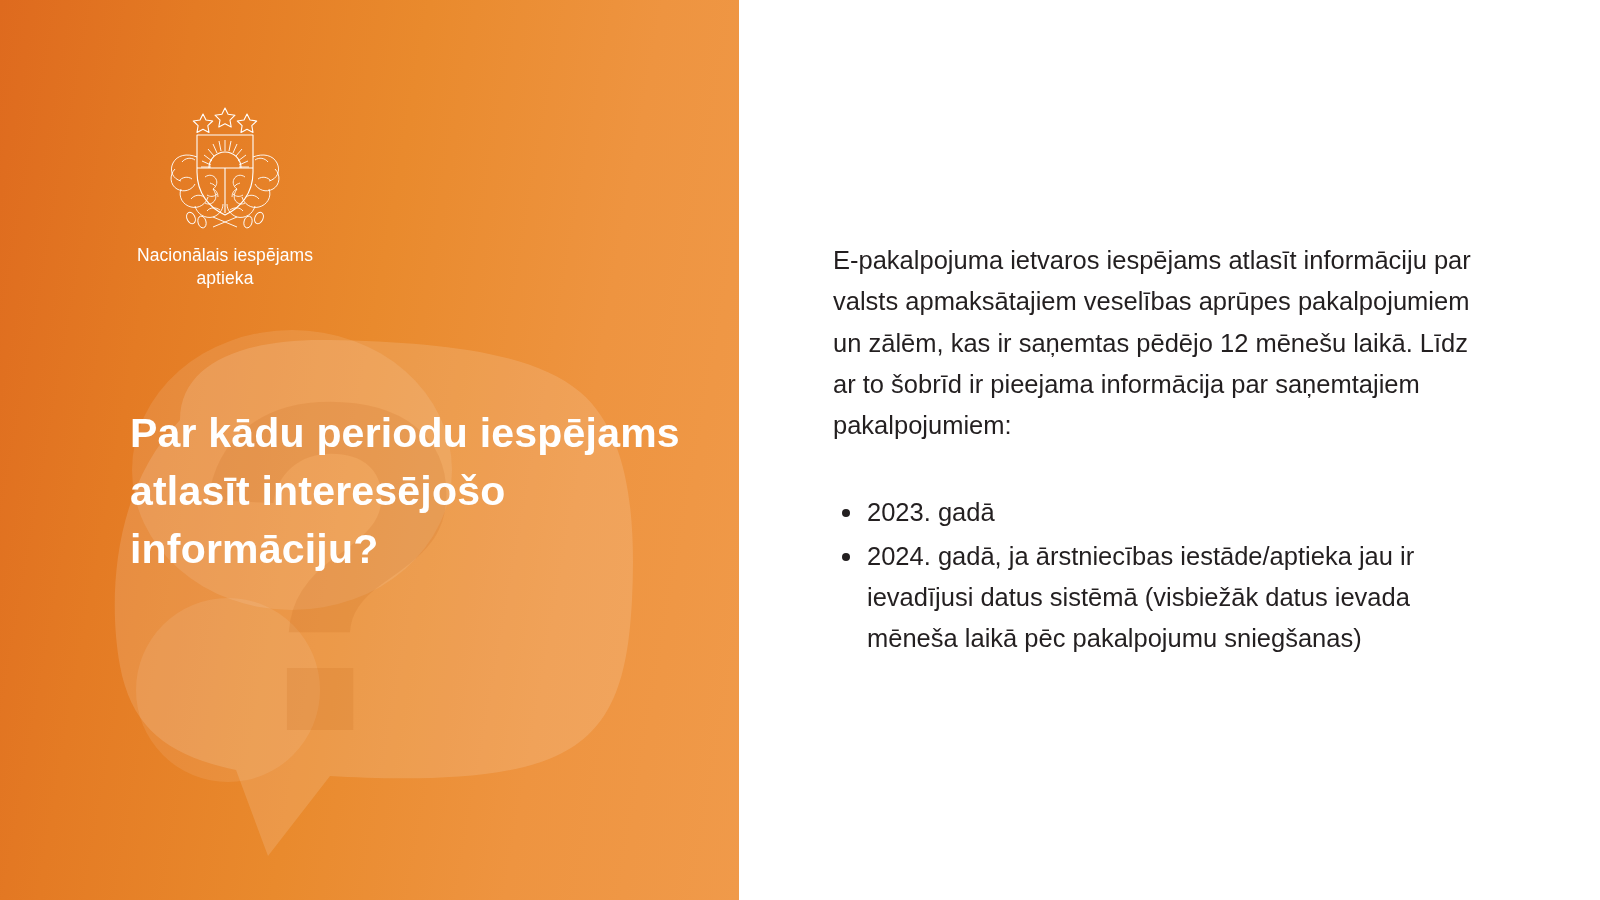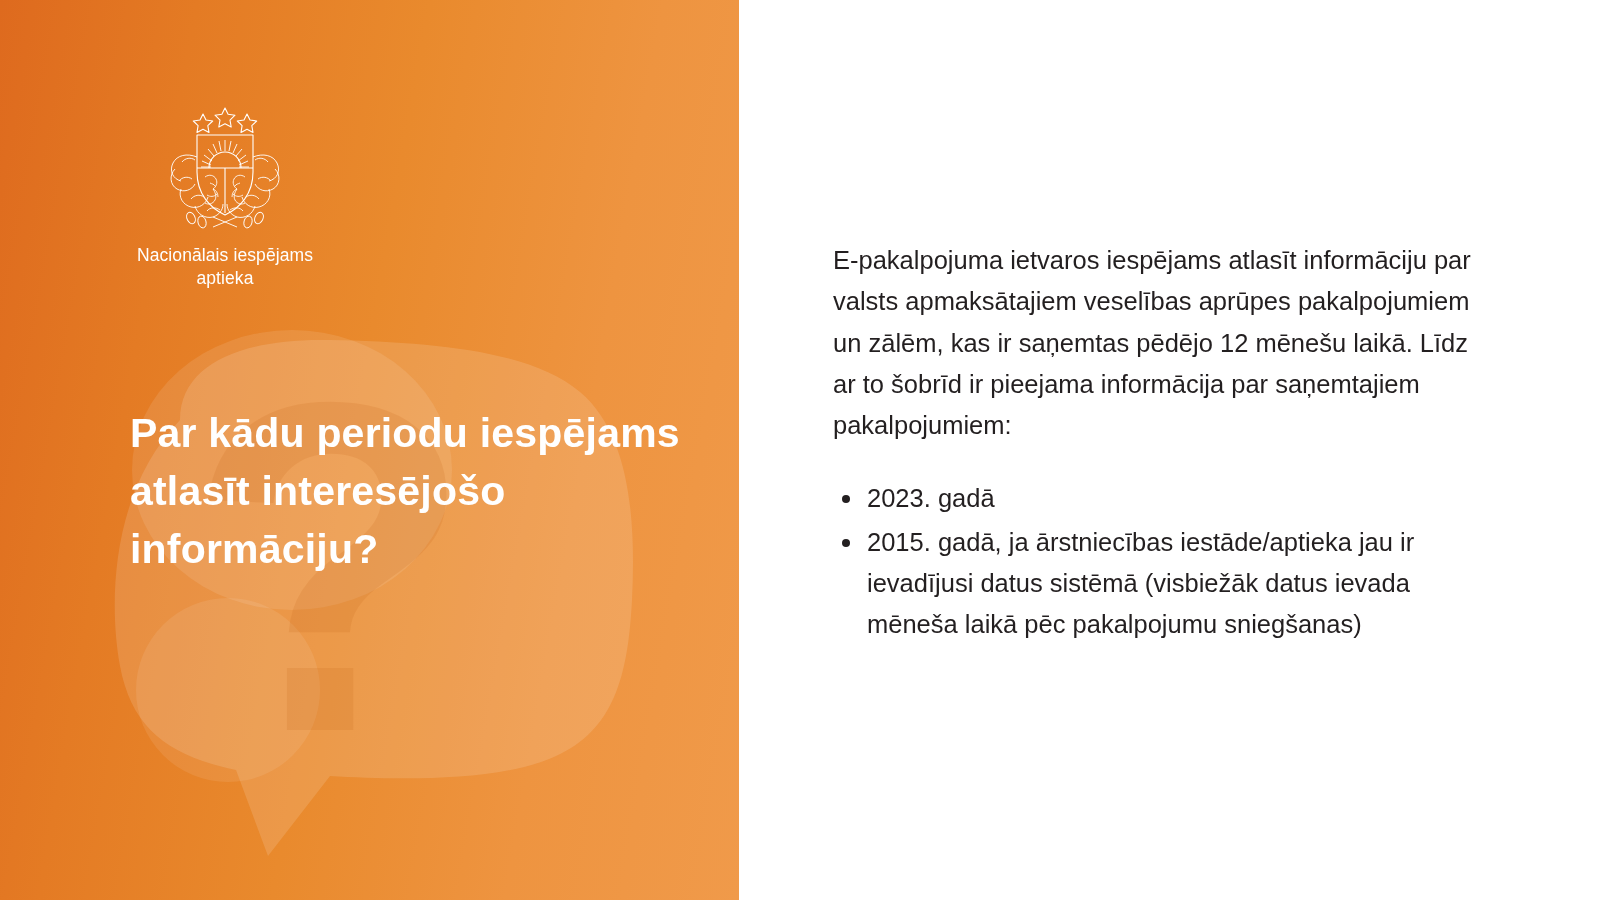--- a/index.html
+++ b/index.html
@@ -86,21 +86,21 @@
     padding:240px 110px 0 94px;
   }
   .body-paragraph {
     color:#231F20;
     font-size:25.5px;
     line-height:1.62;
     font-weight:400;
     max-width:665px;
   }
   .bullet-list {
-    margin-top:32px;
+    margin-top:46px;
     list-style:none;
     max-width:655px;
   }
   .bullet-list li {
     position:relative;
     padding-left:34px;
     margin-bottom:2px;
     color:#231F20;
     font-size:25.5px;
     line-height:1.62;
@@ -235,18 +235,18 @@
     <h1 class="title">Par kādu periodu iespējams atlasīt interesējošo informāciju?</h1>
 
   </div>
 
   <div class="right-panel">
 
     <p class="body-paragraph">E-pakalpojuma ietvaros iespējams atlasīt informāciju par valsts apmaksātajiem veselības aprūpes pakalpojumiem un zālēm, kas ir saņemtas pēdējo 12 mēnešu laikā. Līdz ar to šobrīd ir pieejama informācija par saņemtajiem pakalpojumiem:</p>
 
     <ul class="bullet-list">
       <li>2023. gadā</li>
-      <li>2015. gadā, ja ārstniecības iestāde/aptieka jau ir ievadījusi datus sistēmā (visbiežāk datus ievada mēneša laikā pēc pakalpojumu sniegšanas)</li>
+      <li>2024. gadā, ja ārstniecības iestāde/aptieka jau ir ievadījusi datus sistēmā (visbiežāk datus ievada mēneša laikā pēc pakalpojumu sniegšanas)</li>
     </ul>
 
   </div>
 
 </div>
 
 </body></html>

